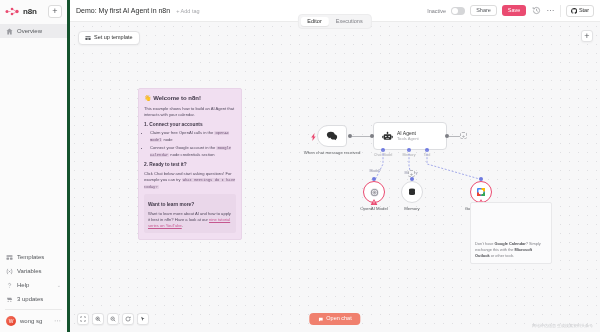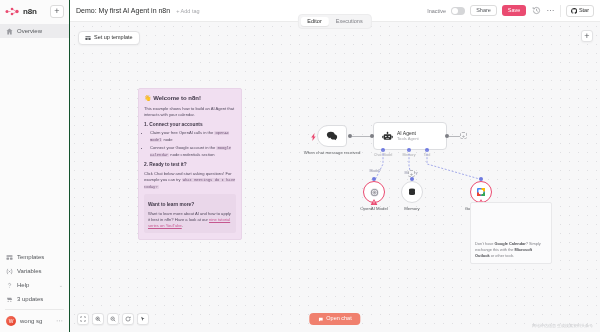--- a/index.html
+++ b/index.html
@@ -8,21 +8,21 @@
     font-family: "Liberation Sans", sans-serif;
     background: #fff;
     overflow: hidden;
   }
   #app { position: relative; width: 600px; height: 332px; display: flex; }
 
   
   .sidebar {
     width: 70px; height: 332px;
     background: #fbfbfb;
-    border-right: 1px solid #14532d;
+    border-right: 3px solid #14532d;
     display: flex; flex-direction: column;
     flex-shrink: 0;
     position: relative;
   }
   .sb-top {
     height: 22px; display: flex; align-items: center;
     padding: 0 5px; gap: 4px;
   }
   .logo-wrap { display: flex; align-items: center; gap: 3px; }
   .logo-mark { width: 15px; height: 9px; position: relative; }

